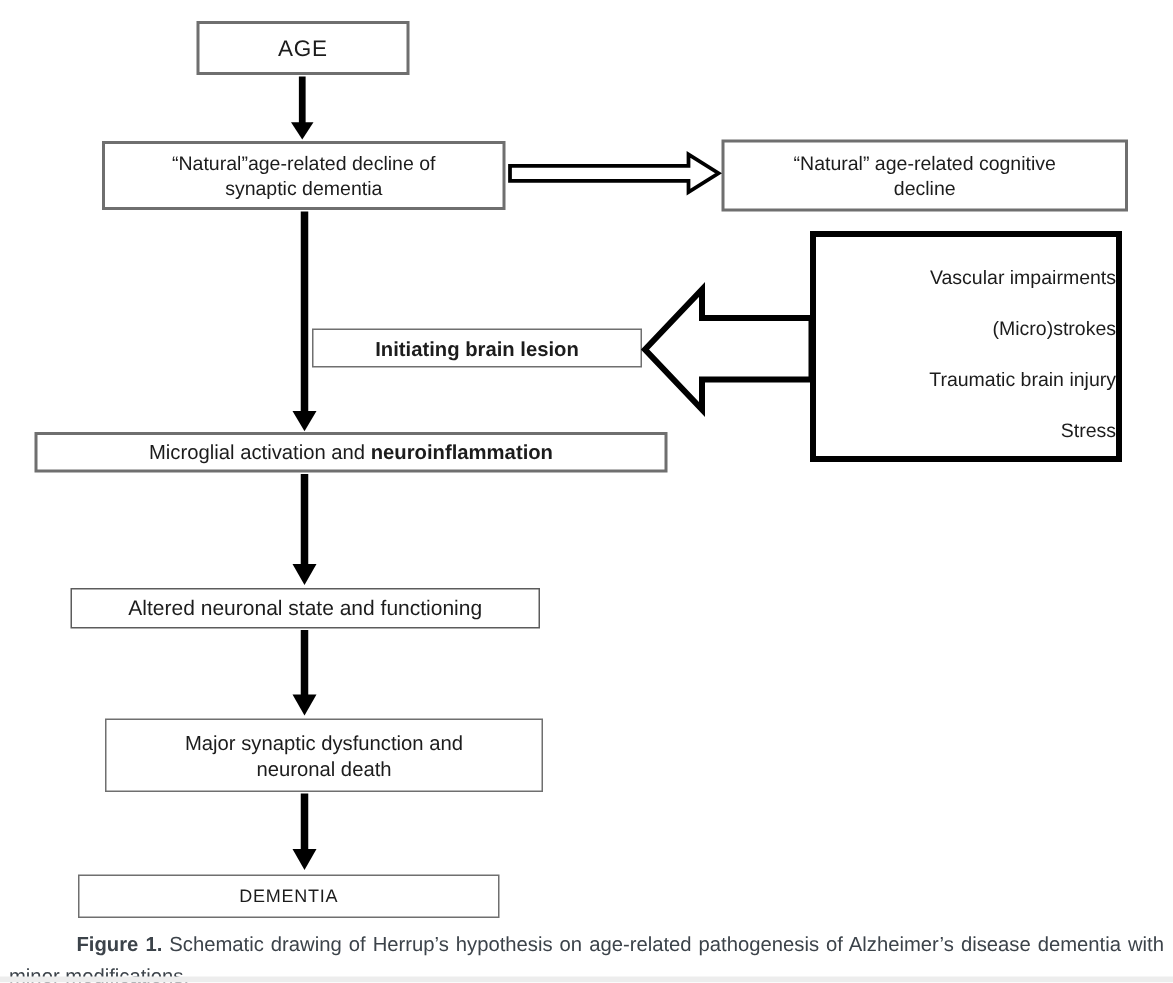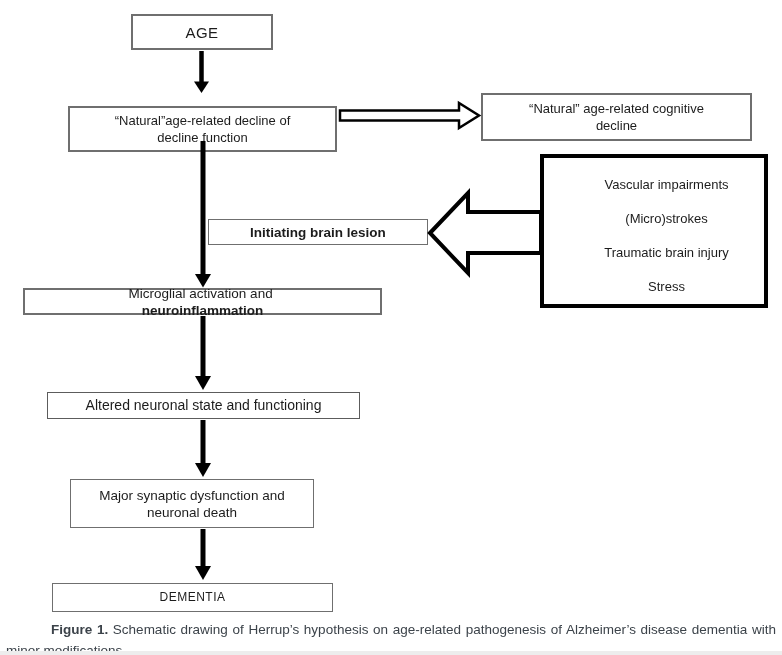--- a/index.html
+++ b/index.html
@@ -21,35 +21,35 @@
     display: flex;
     flex-direction: column;
     align-items: center;
     justify-content: center;
     text-align: left;
     font-size: 13px;
     line-height: 17px;
   }
 
   .age-box        { left: 131px; top: 14px;  width: 142px; height: 36px; font-size: 15px; letter-spacing: .5px; }
-  .synaptic-box   { left: 68px;  top: 106px;  width: 269px; height: 46px; }
+  .synaptic-box   { left: 68px;  top: 94px;  width: 269px; height: 46px; }
   .cognitive-box  { left: 481px; top: 93px;  width: 271px; height: 48px; }
   .lesion-box     { left: 208px; top: 219px; width: 220px; height: 26px; font-weight: bold; font-size: 13.5px; border-width: 1.5px; }
   .causes-box {
-    left: 540px; top: 154px; width: 228px; height: 154px;
+    left: 540px; top: 154px; width: 208px; height: 154px;
     border: 4px solid #000000;
-    align-items: center;
+    align-items: flex-end;
     justify-content: flex-start;
     text-align: left;
     padding: 9px 0 0 25px;
   }
   .causes-box .cause-item { height: 36.5px; display: flex; align-items: center; }
-  .microglial-box { left: 23px;  top: 288px; width: 359px; height: 27px; font-size: 13.5px; flex-direction: column; gap: 0; }
+  .microglial-box { left: 23px;  top: 288px; width: 422px; height: 27px; font-size: 13.5px; flex-direction: row; gap: 0; }
   .altered-box    { left: 47px;  top: 392px; width: 313px; height: 27px; font-weight: normal; font-size: 14px; border-width: 1.5px; border-color: #5c5c5c; }
-  .major-box      { left: 70px;  top: 479px; width: 244px; height: 49px; border-width: 1.5px; font-size: 13.5px; }
+  .major-box      { left: 70px;  top: 479px; width: 292px; height: 49px; border-width: 1.5px; font-size: 13.5px; }
   .dementia-box   { left: 52px;  top: 583px; width: 281px; height: 29px; border-width: 1.5px; font-size: 12px; letter-spacing: .5px; }
 
   .bold-part { font-weight: bold; }
 
   svg.arrow-layer { position: absolute; left: 0; top: 0; pointer-events: none; }
 
   .caption {
     position: absolute;
     left: 0; top: 614px; width: 782px;
     box-sizing: border-box;
@@ -71,21 +71,21 @@
 <body>
 
 <div class="stage">
 
   <div class="node age-box">
     <span>AGE</span>
   </div>
 
   <div class="node synaptic-box">
     <span>“Natural”age-related decline of</span>
-    <span>decline function</span>
+    <span>synaptic dementia</span>
   </div>
 
   <div class="node cognitive-box">
     <span>“Natural” age-related cognitive</span>
     <span>decline</span>
   </div>
 
   <div class="node lesion-box">
     <span>Initiating brain lesion</span>
   </div>

